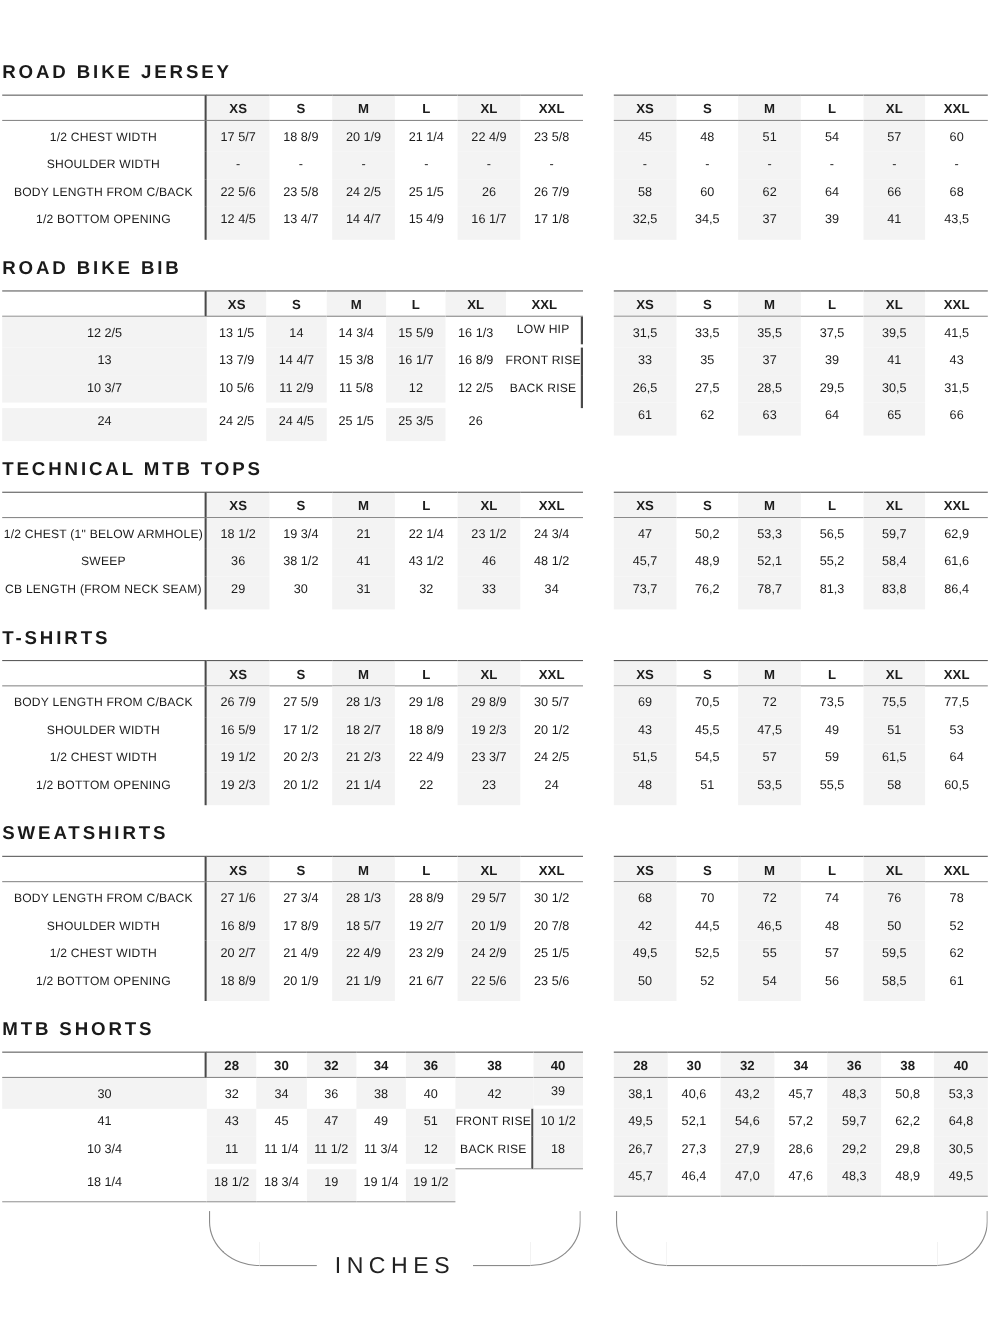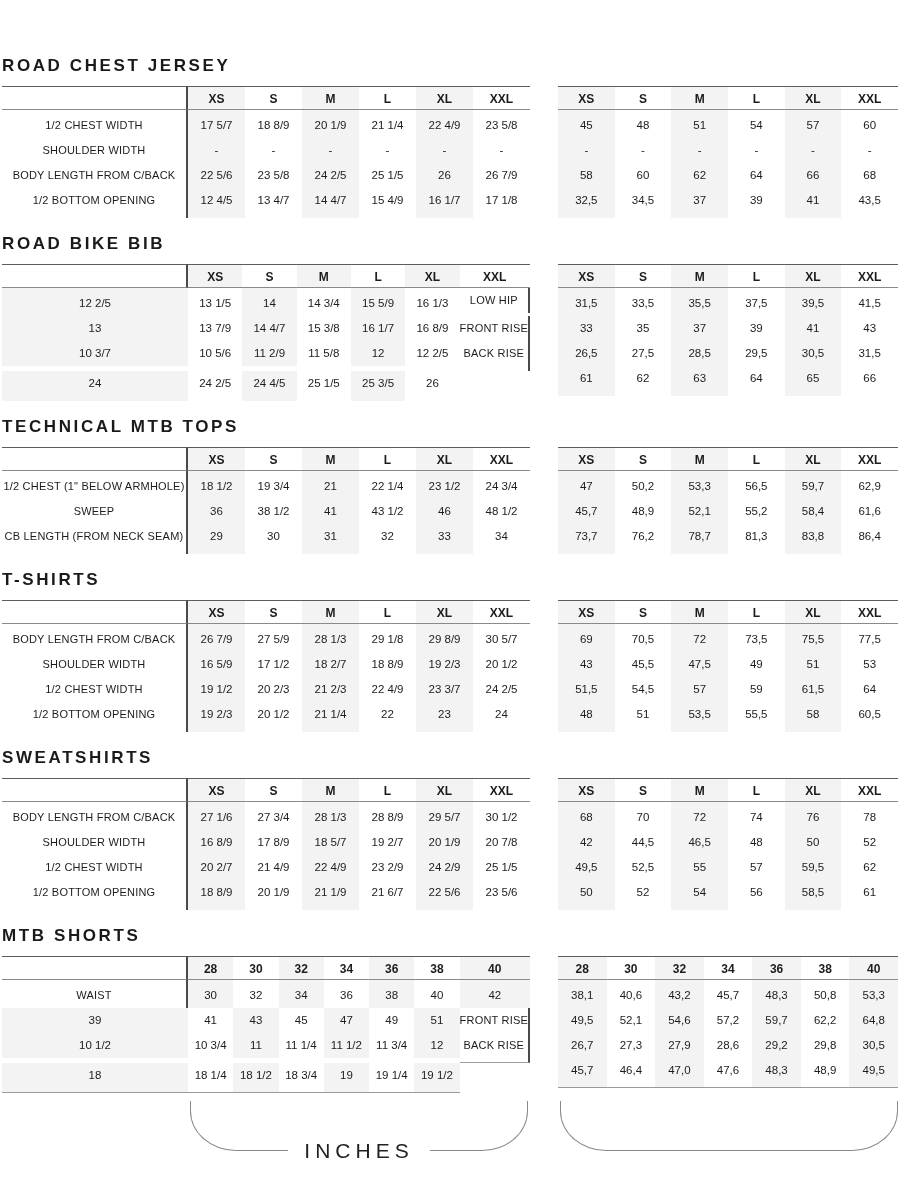--- a/index.html
+++ b/index.html
@@ -60,21 +60,21 @@
     font-size:21px; letter-spacing:5px; line-height:22px; color:#222222;
     white-space:nowrap;
   }
 </style>
 </head>
 <body>
 
 <div>
   <div id="sections">
   <section class="section section-road-bike-jersey">
-    <h2 class="section-title">ROAD CHEST JERSEY</h2>
+    <h2 class="section-title">ROAD BIKE JERSEY</h2>
     <div class="tables">
       <div class="tbl tbl-inches" style="grid-template-columns: 186px repeat(6, 1fr);">
             <div class="hcell lblcell vline"></div>
             <div class="hcell stripe">XS</div>
             <div class="hcell">S</div>
             <div class="hcell stripe">M</div>
             <div class="hcell">L</div>
             <div class="hcell stripe">XL</div>
             <div class="hcell">XXL</div>
             <div class="cell lblcell vline first">1/2 CHEST WIDTH</div>
@@ -437,21 +437,20 @@
     <div class="tables">
       <div class="tbl tbl-inches" style="grid-template-columns: 186px repeat(7, 1fr);">
             <div class="hcell lblcell vline"></div>
             <div class="hcell stripe">28</div>
             <div class="hcell">30</div>
             <div class="hcell stripe">32</div>
             <div class="hcell">34</div>
             <div class="hcell stripe">36</div>
             <div class="hcell">38</div>
             <div class="hcell stripe">40</div>
-            <div class="cell lblcell vline first">WAIST</div>
             <div class="cell first stripe">30</div>
             <div class="cell first">32</div>
             <div class="cell first stripe">34</div>
             <div class="cell first">36</div>
             <div class="cell first stripe">38</div>
             <div class="cell first">40</div>
             <div class="cell first stripe">42</div>
             <div class="cell stripe">39</div>
             <div class="cell">41</div>
             <div class="cell stripe">43</div>

